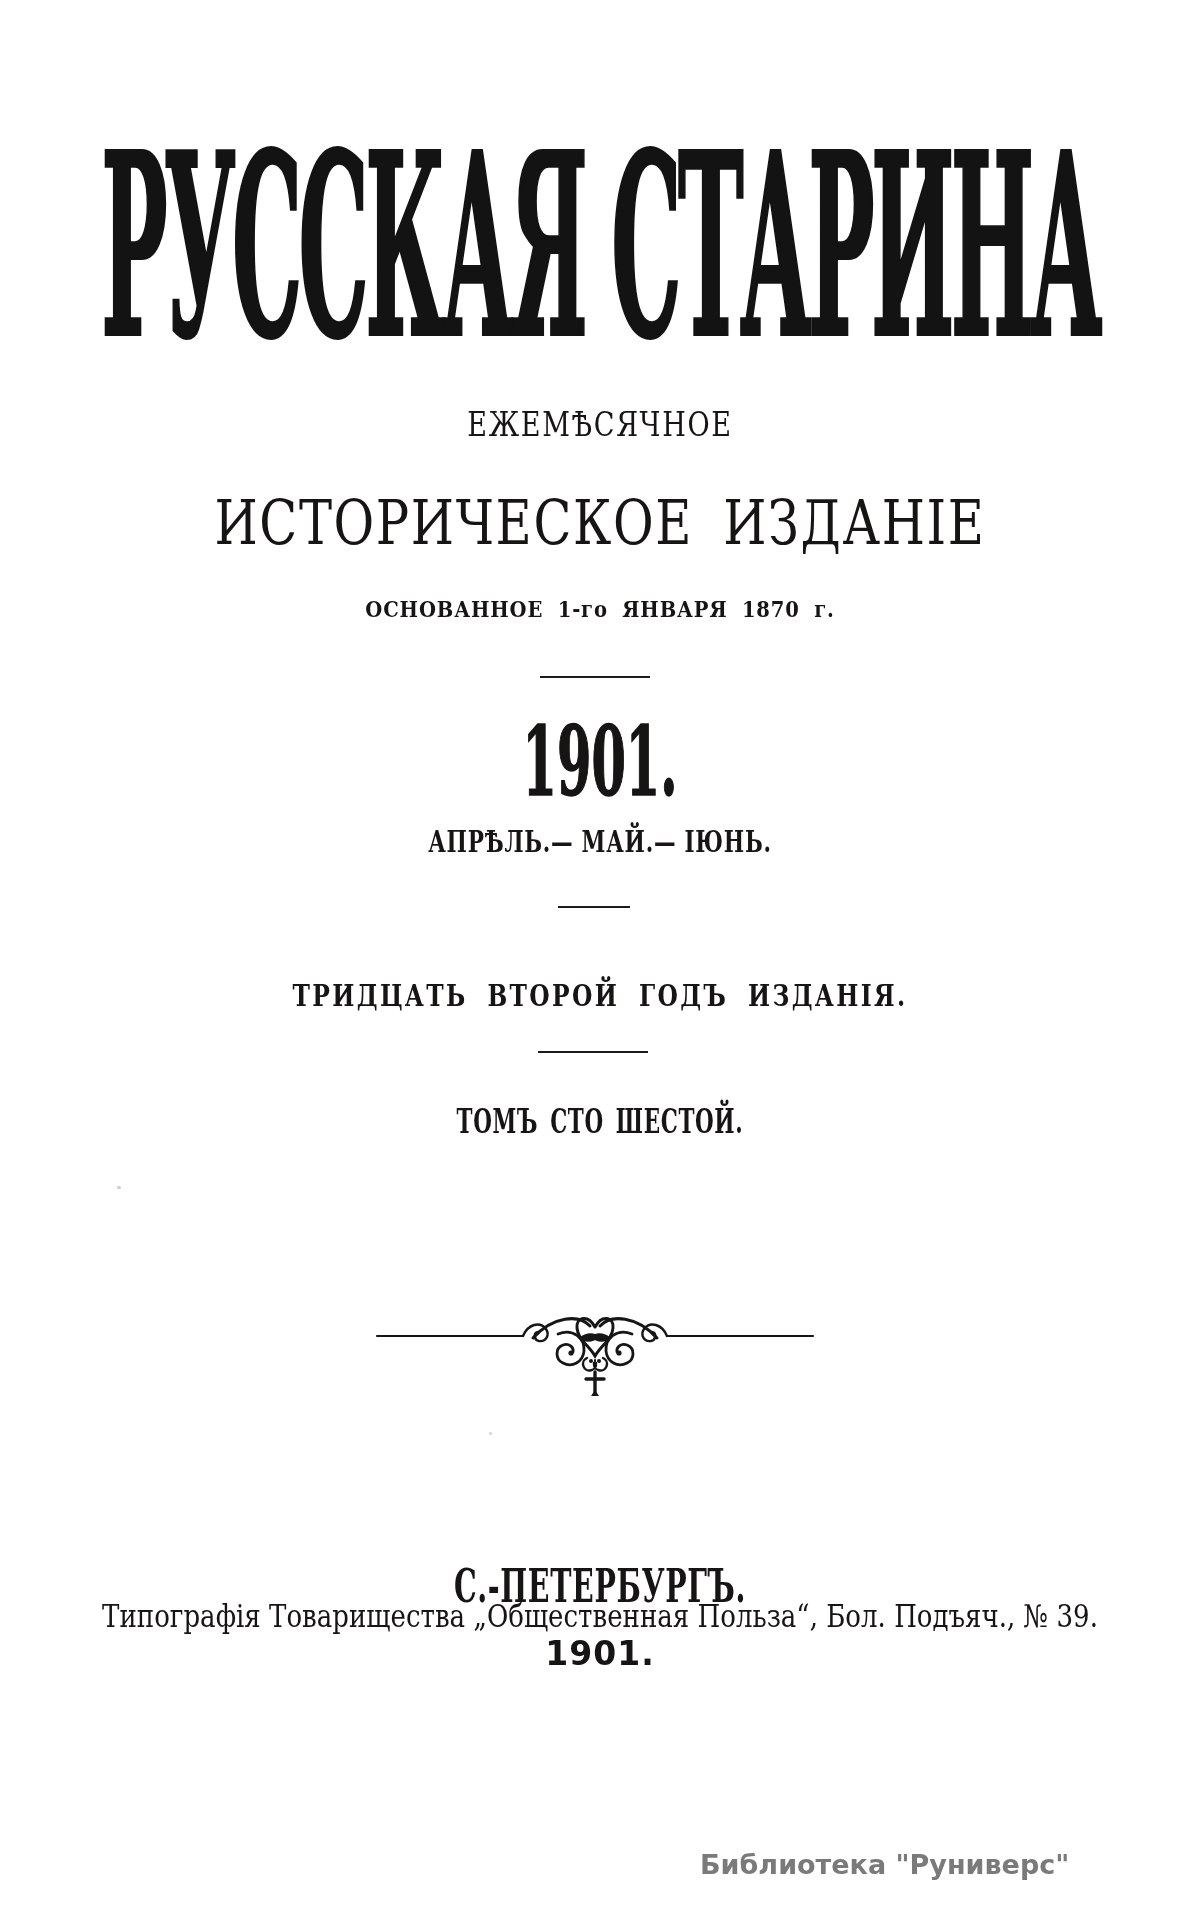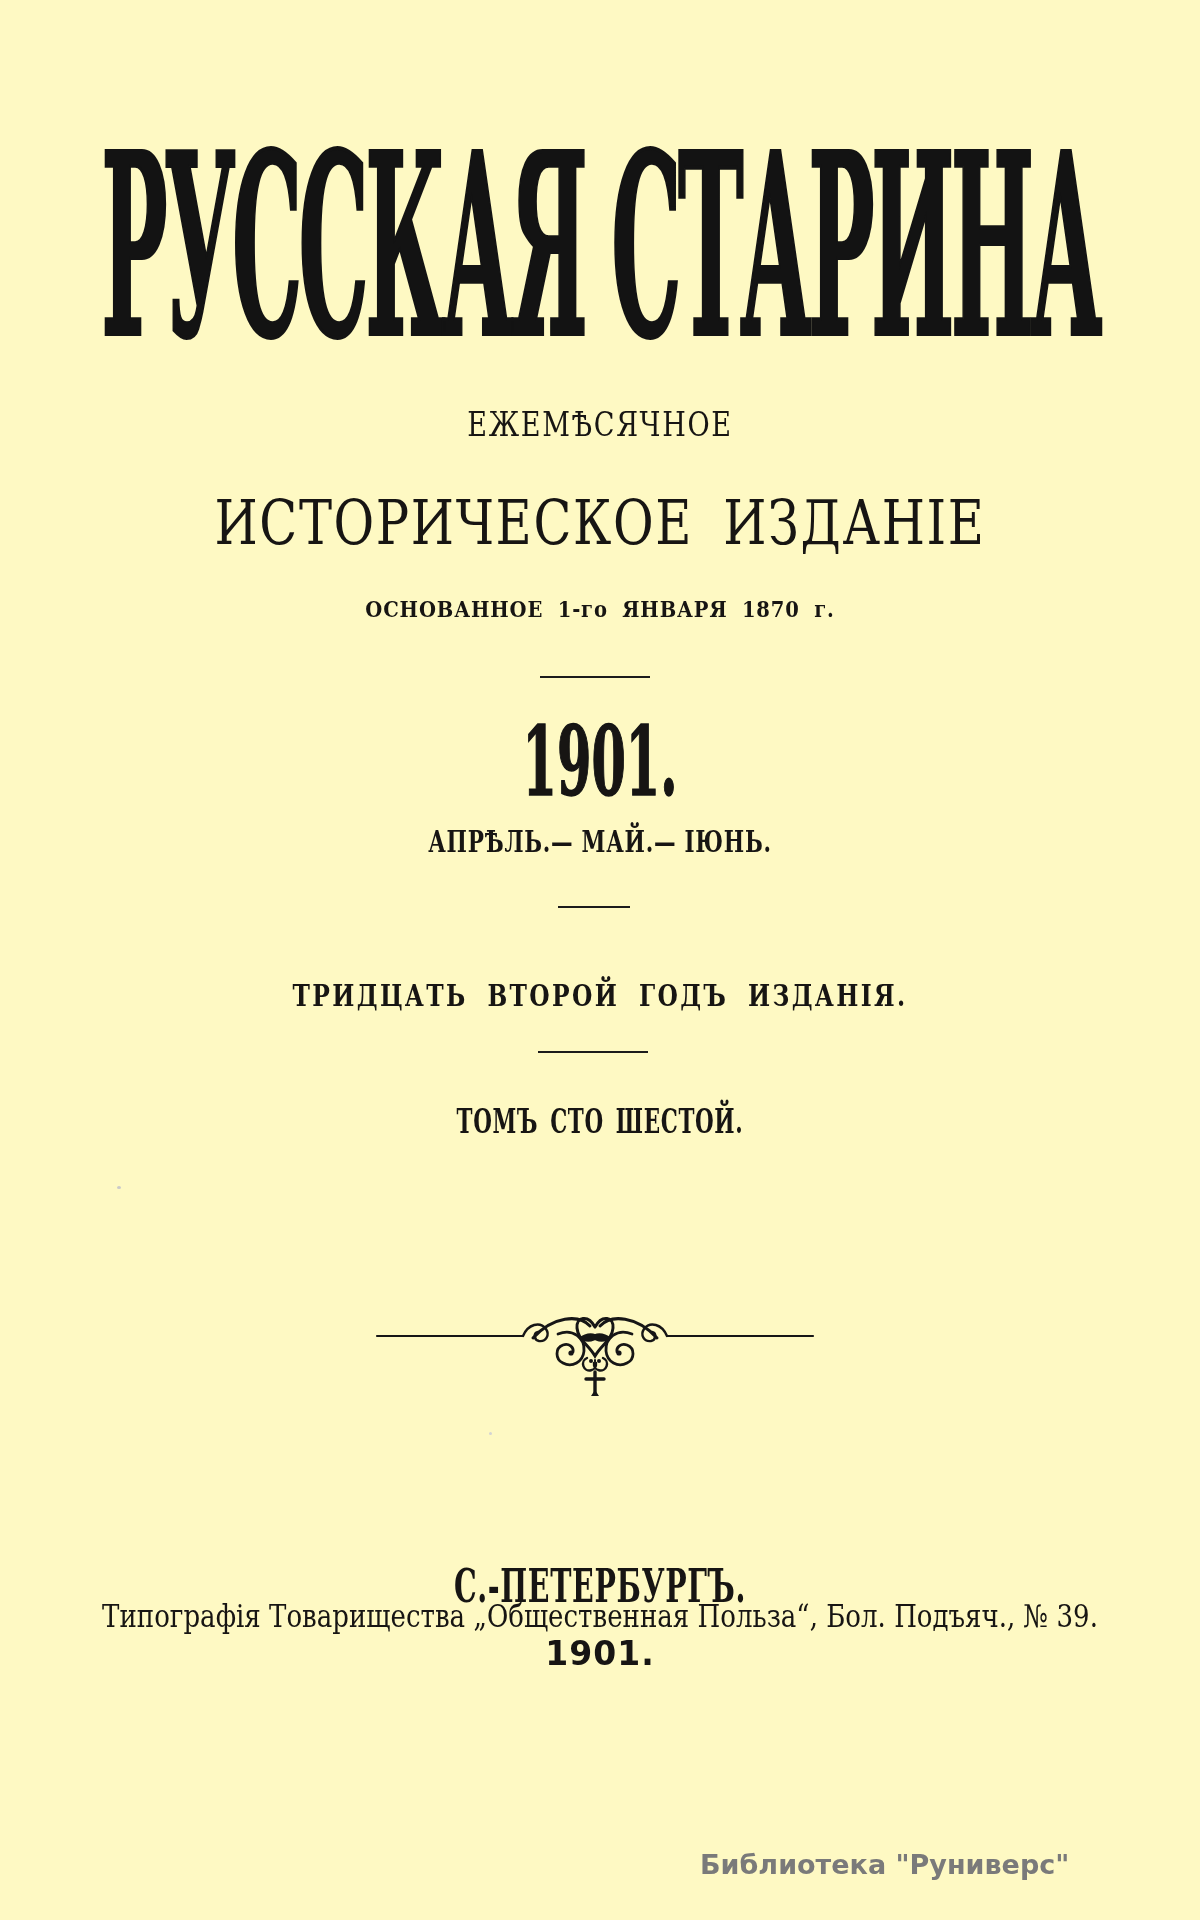--- a/index.html
+++ b/index.html
@@ -54,21 +54,21 @@
     font-size:27px; font-weight:bold; line-height:1;
   }
 
   .speck{position:absolute;border-radius:50%;background:#c9c9c9;}
   .speck-a{top:1186px;left:117px;width:4px;height:3px;}
   .speck-b{top:1432px;left:489px;width:3px;height:3px;background:#d4d4d4;}
 </style>
 </head>
 <body>
 
-<div class="page" style="background: #fef9c3;">
+<div class="page" style="background: #ffffff;">
 
   <div class="line masthead">РУССКАЯ СТАРИНА</div>
 
   <div class="line freq">ЕЖЕМѢСЯЧНОЕ</div>
 
   <div class="line hist">ИСТОРИЧЕСКОЕ ИЗДАНІЕ</div>
 
   <div class="line founded">ОСНОВАННОЕ 1-го ЯНВАРЯ 1870 г.</div>
 
   <div class="rule rule-1"></div>

